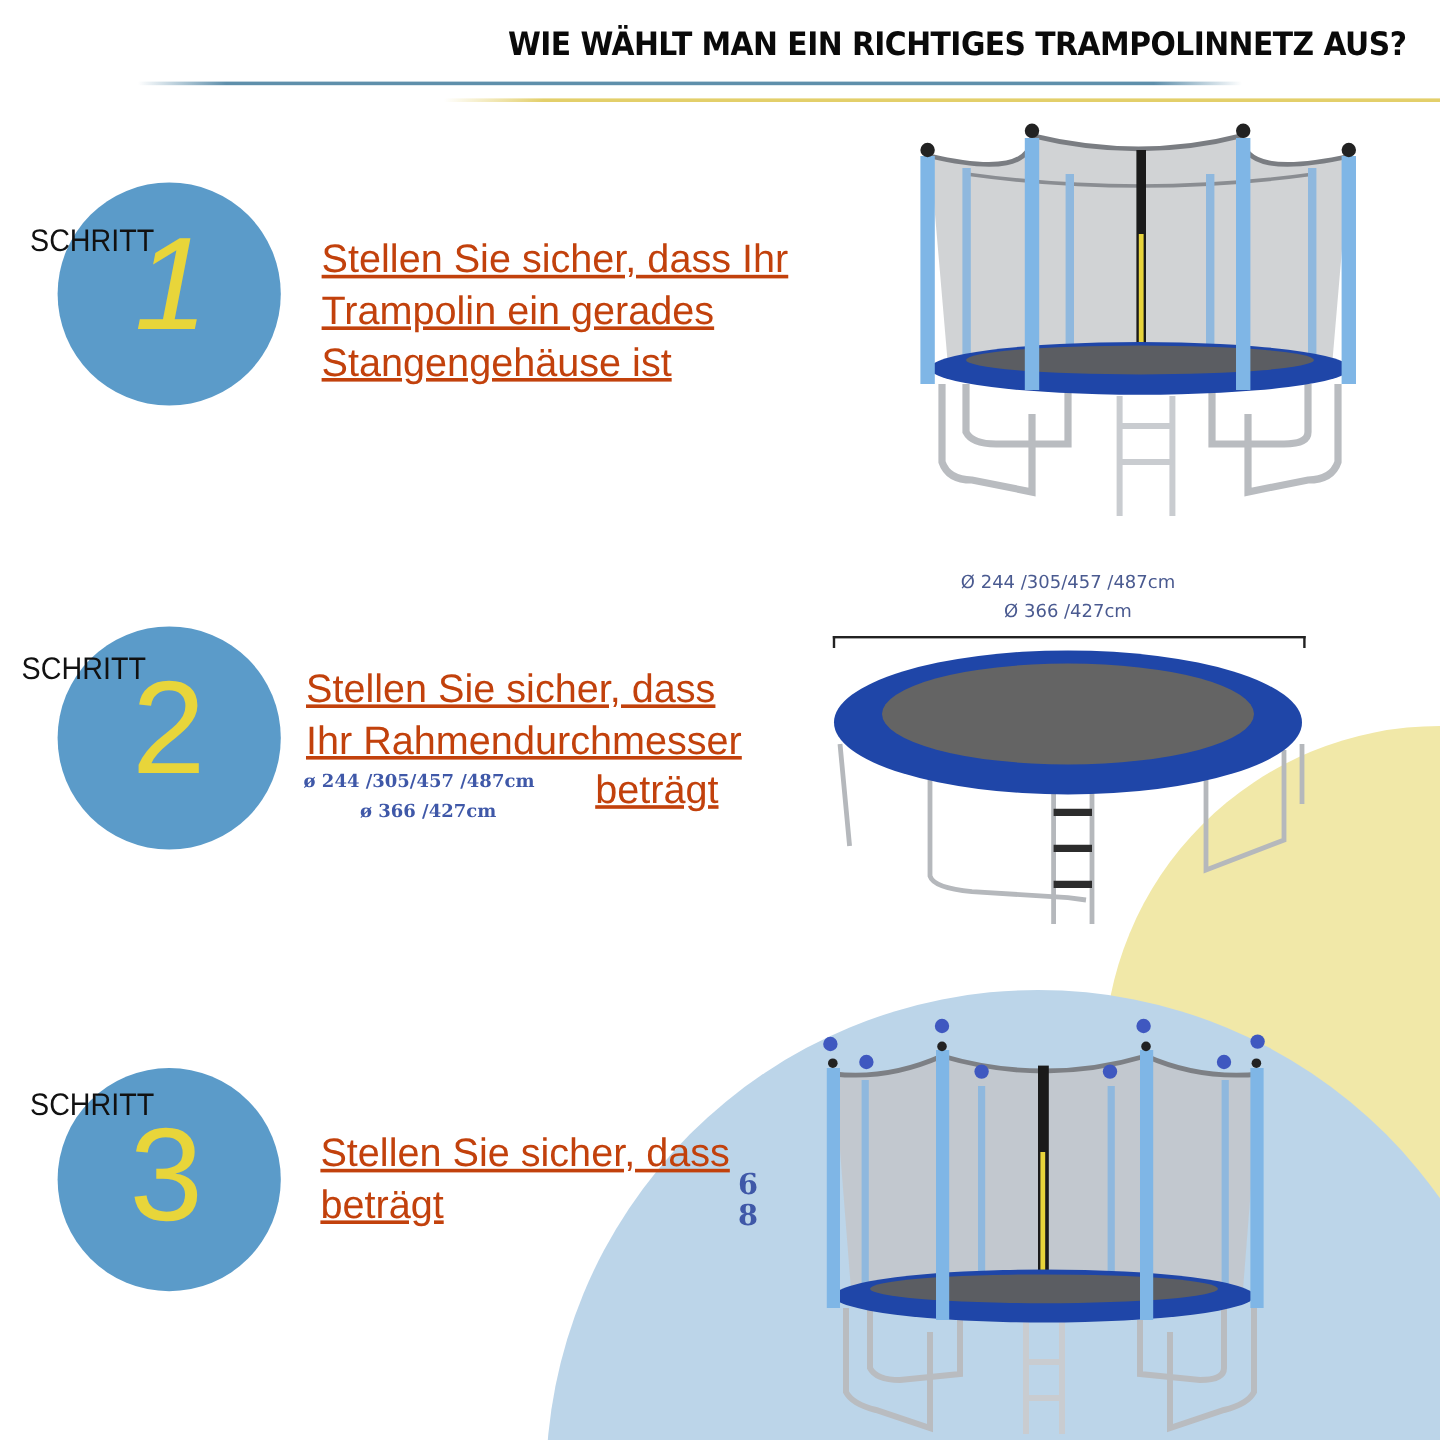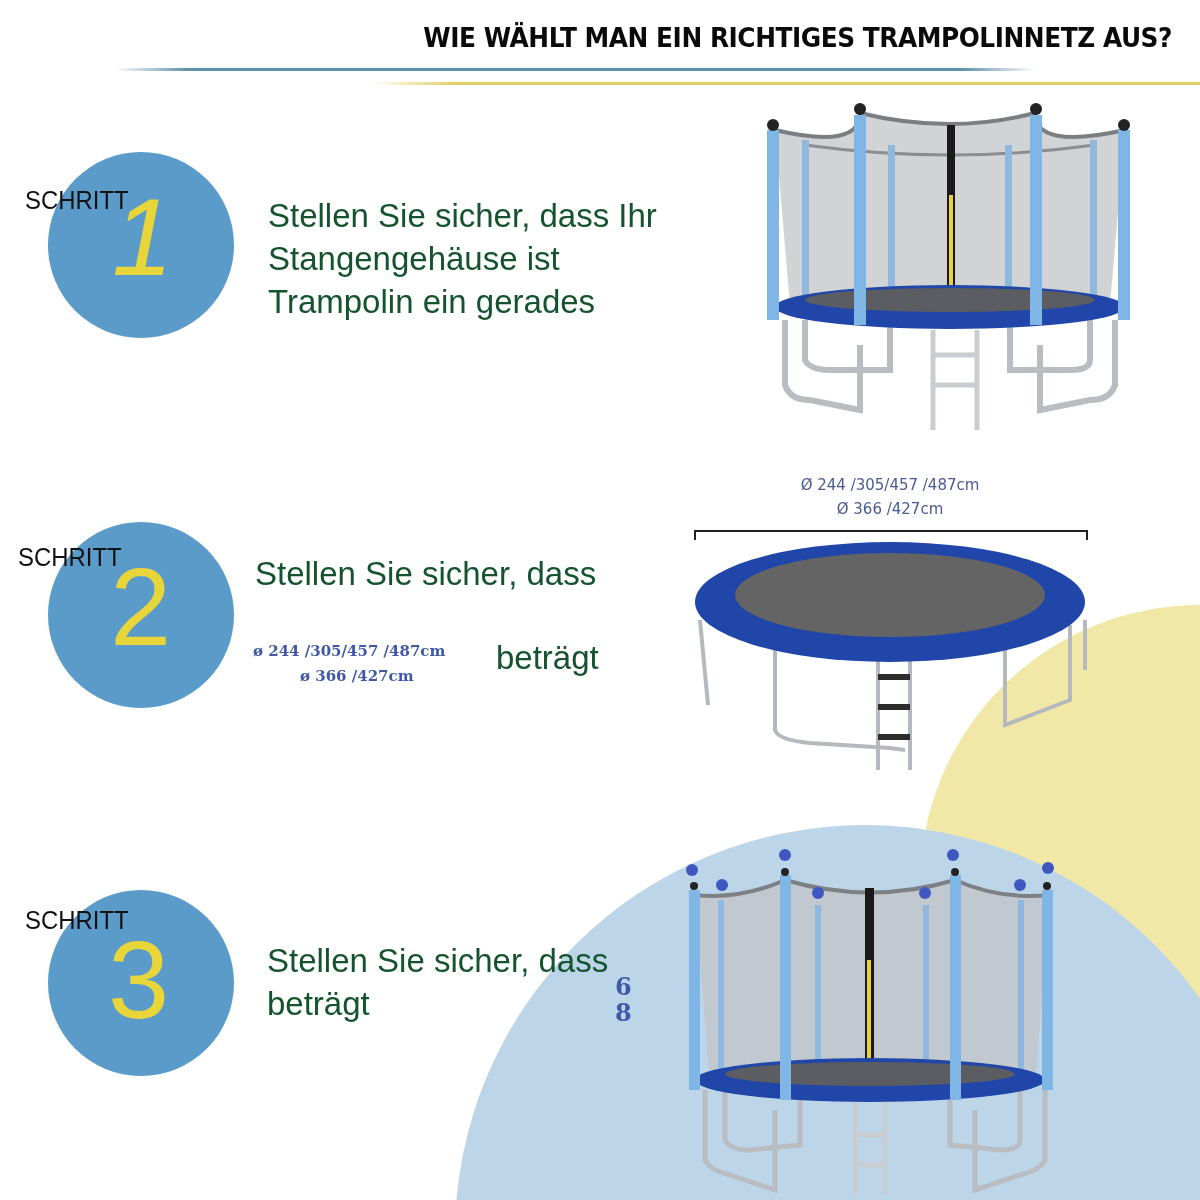--- a/index.html
+++ b/index.html
@@ -7,42 +7,42 @@
   .abs { position:absolute; }
   .title { left:0; right:28px; top:22px; text-align:right; font-family:"DejaVu Sans", sans-serif; font-weight:bold; font-size:27px; letter-spacing:-0.5px; color:#0a0a0a; transform:scaleX(0.92); transform-origin:right center; }
   .line-blue { left:115px; top:68px; width:920px; height:3px; background:linear-gradient(90deg, rgba(90,140,170,0) 0%, #5f8fab 8%, #5f8fab 92%, rgba(90,140,170,0) 100%); }
   .line-yellow { left:370px; top:82px; width:830px; height:3px; background:linear-gradient(90deg, rgba(230,210,90,0) 0%, #e3cf6a 10%, #e3cf6a 100%); }
   .bg-yellow { left:920px; top:605px; width:560px; height:560px; border-radius:50%; background:#f1e8a8; }
   .bg-blue { left:455px; top:825px; width:820px; height:820px; border-radius:50%; background:#bcd5e9; }
   .step-circle { width:186px; height:186px; border-radius:50%; background:#5b9bc9; }
   .step-num { font-family:"Liberation Sans", sans-serif; font-size:110px; color:#e8d53a; line-height:1; }
   .step-num.one { font-style:italic; }
   .schritt { font-size:26px; color:#111; transform:scaleX(0.92); transform-origin:left center; }
-  .step-text { font-size:33px; line-height:43px; color:#14532d; }
+  .step-text { font-size:33px; line-height:43px; color:#c2410c;text-decoration:underline; }
   .dim-blue { font-family:"DejaVu Serif", serif; font-weight:bold; color:#3f58a8; font-size:15px; }
   .dim-top { font-family:"DejaVu Sans", sans-serif; color:#4a5a90; font-size:15px; text-align:center; line-height:24px; }
   .bracket { border:2px solid #222; border-bottom:none; height:8px; }
 </style>
 </head>
 <body>
 
 <div class="abs bg-yellow"></div>
 <div class="abs bg-blue"></div>
 
 <div class="abs title">WIE WÄHLT MAN EIN RICHTIGES TRAMPOLINNETZ AUS?</div>
 <div class="abs line-blue"></div>
 <div class="abs line-yellow"></div>
 
 <div class="abs step-circle" style="left:48px;top:152px;"></div>
 <div class="abs step-num one" style="left:112px;top:182px;">1</div>
 <div class="abs schritt" style="left:25px;top:185px;">SCHRITT</div>
 <div class="abs step-text" style="left:268px;top:194px;">
   <div>Stellen Sie sicher, dass Ihr</div>
+  <div>Trampolin ein gerades</div>
   <div>Stangengehäuse ist</div>
-  <div>Trampolin ein gerades</div>
 </div>
 
 <svg class="abs" style="left:750px;top:95px;" width="400" height="340" viewBox="0 0 400 340">
 
   <path d="M25 35 Q110 55 110 18 Q200 40 285 18 Q285 55 375 35 L360 210 Q200 225 40 210 Z" fill="#c9cbce" opacity="0.85"></path>
   <path d="M25 35 Q110 55 110 18 Q200 40 285 18 Q285 55 375 35" fill="none" stroke="#7a7d82" stroke-width="4"></path>
   <path d="M55 50 Q200 70 345 50" fill="none" stroke="#8a8d92" stroke-width="3"></path>
 
   <rect x="52" y="45" width="7" height="175" fill="#8fb8de"></rect>
   <rect x="138" y="50" width="7" height="160" fill="#8fb8de"></rect>
@@ -77,20 +77,21 @@
   <circle cx="110" cy="14" r="6" fill="#222"></circle>
   <circle cx="286" cy="14" r="6" fill="#222"></circle>
   <circle cx="374" cy="30" r="6" fill="#222"></circle>
 </svg>
 
 <div class="abs step-circle" style="left:48px;top:522px;"></div>
 <div class="abs step-num" style="left:110px;top:552px;">2</div>
 <div class="abs schritt" style="left:18px;top:542px;">SCHRITT</div>
 <div class="abs step-text" style="left:255px;top:552px;">
   <div>Stellen Sie sicher, dass</div>
+  <div>Ihr Rahmendurchmesser</div>
 </div>
 <div class="abs dim-blue" style="left:253px;top:642px;">ø 244 /305/457 /487cm</div>
 <div class="abs dim-blue" style="left:300px;top:667px;">ø 366 /427cm</div>
 <div class="abs step-text" style="left:496px;top:636px;">beträgt</div>
 
 <div class="abs dim-top" style="left:690px;top:473px;width:400px;">
   <div>Ø 244 /305/457 /487cm</div>
   <div>Ø 366 /427cm</div>
 </div>
 <div class="abs bracket" style="left:694px;top:530px;width:390px;"></div>

